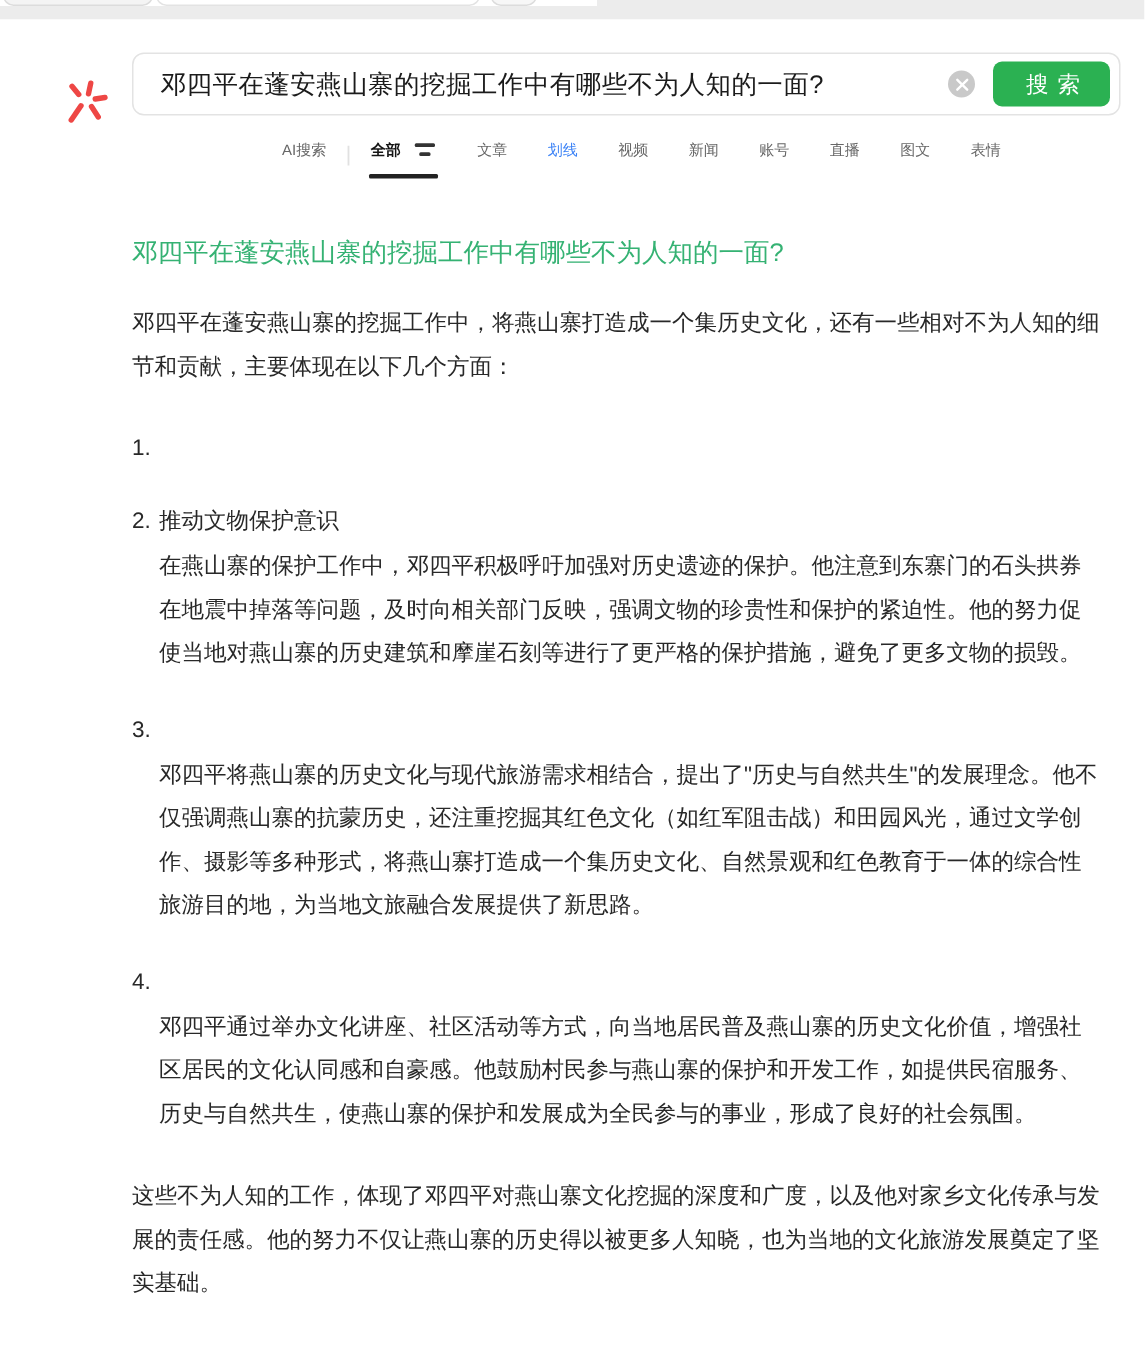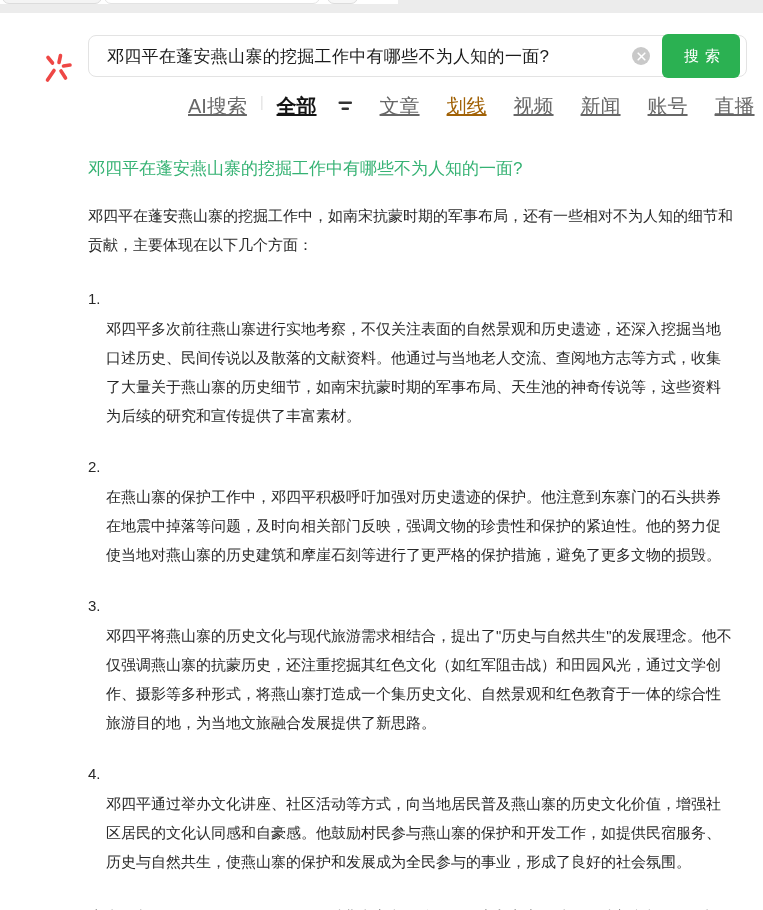--- a/index.html
+++ b/index.html
@@ -15,31 +15,31 @@
   .header { position:relative; background:#fff; padding-top:22px; }
   .logo { position:absolute; left:40px; top:38px; width:34px; height:34px; }
 
   .search-row { margin-left:88px; width:659px; }
   .search-box { display:flex; align-items:center; height:42px; border:1px solid #e3e3e3;
     border-radius:8px; background:#fff; padding:0 6px 0 18px; }
   .search-query { flex:1; font-size:17px; color:#1b1b1b; letter-spacing:.3px;
     white-space:nowrap; overflow:hidden; }
   .clear-btn { width:18px; height:18px; border-radius:50%; background:#c9c9c9; display:flex;
     align-items:center; justify-content:center; margin-right:12px; cursor:pointer; flex:none; }
-  .search-btn { width:78px; height:44px; border:none; border-radius:6px; color:#fff;
+  .search-btn { width:78px; height:30px; border:none; border-radius:6px; color:#fff;
     font-size:15px; letter-spacing:6px; padding-left:8px; cursor:pointer; flex:none;
     font-family:Liberation Serif, serif; display:flex; align-items:center; justify-content:center; }
 
   .tabs-row { position:relative; margin:16px 0 0 100px; width:663px; height:34px; }
   .tabs { display:flex; align-items:flex-start; height:100%; white-space:nowrap; overflow:hidden; }
-  .tab { font-size:20px; color:#676767; margin-right:27px; padding-bottom:12px;
-    position:relative; cursor:pointer; flex:none;text-decoration:underline; }
-  .tab.light { color:#a16207; }
+  .tab { font-size:10px; color:#676767; margin-right:27px; padding-bottom:12px;
+    position:relative; cursor:pointer; flex:none; }
+  .tab.light { color:#3b82f6; }
   .tab-sep { color:#e1e1e1; margin:1px 13px 0 -14px; font-size:14px; }
-  .tab.active { color:#141414; font-weight:bold; display:flex; align-items:center;gap:12px; }
+  .tab.active { color:#141414; font-weight:bold; display:flex; align-items:center; }
   .tab.active::after { content:""; position:absolute; left:-1px; right:-1px; bottom:0;
     height:3px; background:#222; border-radius:1px; }
   .filter-icon { margin-left:9px; display:inline-flex; }
 
   .content { margin:30px 0 0 88px; width:645px; color:#282828; }
   .answer-title { font-size:17px; font-weight:500; margin-bottom:21px; cursor:pointer; }
   .para { font-size:15px; line-height:29px; }
   .list { margin-top:27px; }
   .list-item { margin-bottom:24px; }
   .item-head { display:flex; font-size:15px; line-height:25px; }
@@ -106,34 +106,34 @@
 
       </div>
 
     </div>
   </div>
 </div>
 
 <div class="content">
   <div class="answer-title" style="color:#35b273">邓四平在蓬安燕山寨的挖掘工作中有哪些不为人知的一面?</div>
 
-  <div class="para">邓四平在蓬安燕山寨的挖掘工作中，如南宋抗蒙时期的军事布局，还有一些相对不为人知的细节和贡献，主要体现在以下几个方面：</div>
+  <div class="para">邓四平在蓬安燕山寨的挖掘工作中，将燕山寨打造成一个集历史文化，还有一些相对不为人知的细节和贡献，主要体现在以下几个方面：</div>
 
   <div class="list">
 
     <div class="list-item">
       <div class="item-head">
         <span class="item-num">1.</span>
       </div>
-      <div class="item-body">邓四平多次前往燕山寨进行实地考察，不仅关注表面的自然景观和历史遗迹，还深入挖掘当地口述历史、民间传说以及散落的文献资料。他通过与当地老人交流、查阅地方志等方式，收集了大量关于燕山寨的历史细节，如南宋抗蒙时期的军事布局、天生池的神奇传说等，这些资料为后续的研究和宣传提供了丰富素材。</div>
     </div>
 
     <div class="list-item">
       <div class="item-head">
         <span class="item-num">2.</span>
+        <span>推动文物保护意识</span>
       </div>
       <div class="item-body">在燕山寨的保护工作中，邓四平积极呼吁加强对历史遗迹的保护。他注意到东寨门的石头拱券在地震中掉落等问题，及时向相关部门反映，强调文物的珍贵性和保护的紧迫性。他的努力促使当地对燕山寨的历史建筑和摩崖石刻等进行了更严格的保护措施，避免了更多文物的损毁。</div>
     </div>
 
     <div class="list-item">
       <div class="item-head">
         <span class="item-num">3.</span>
       </div>
       <div class="item-body">邓四平将燕山寨的历史文化与现代旅游需求相结合，提出了"历史与自然共生"的发展理念。他不仅强调燕山寨的抗蒙历史，还注重挖掘其红色文化（如红军阻击战）和田园风光，通过文学创作、摄影等多种形式，将燕山寨打造成一个集历史文化、自然景观和红色教育于一体的综合性旅游目的地，为当地文旅融合发展提供了新思路。</div>
     </div>

